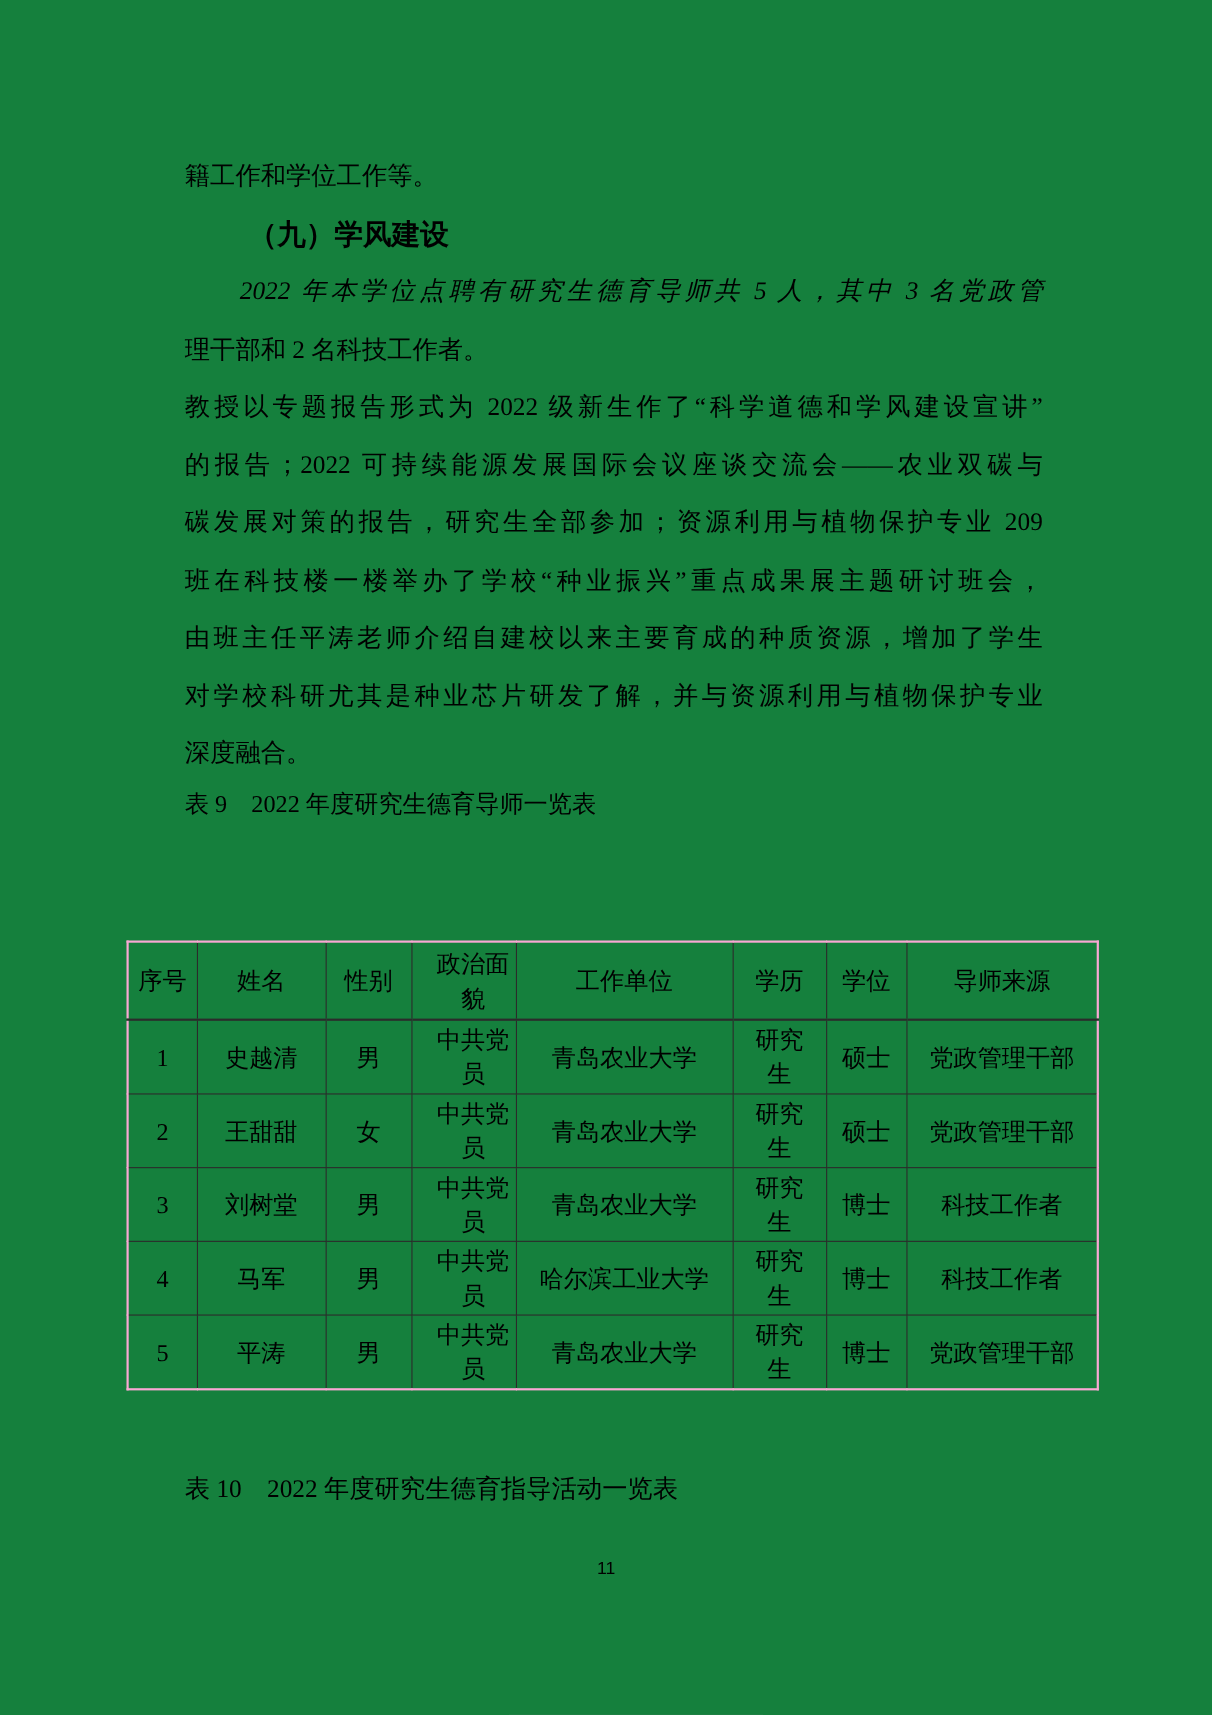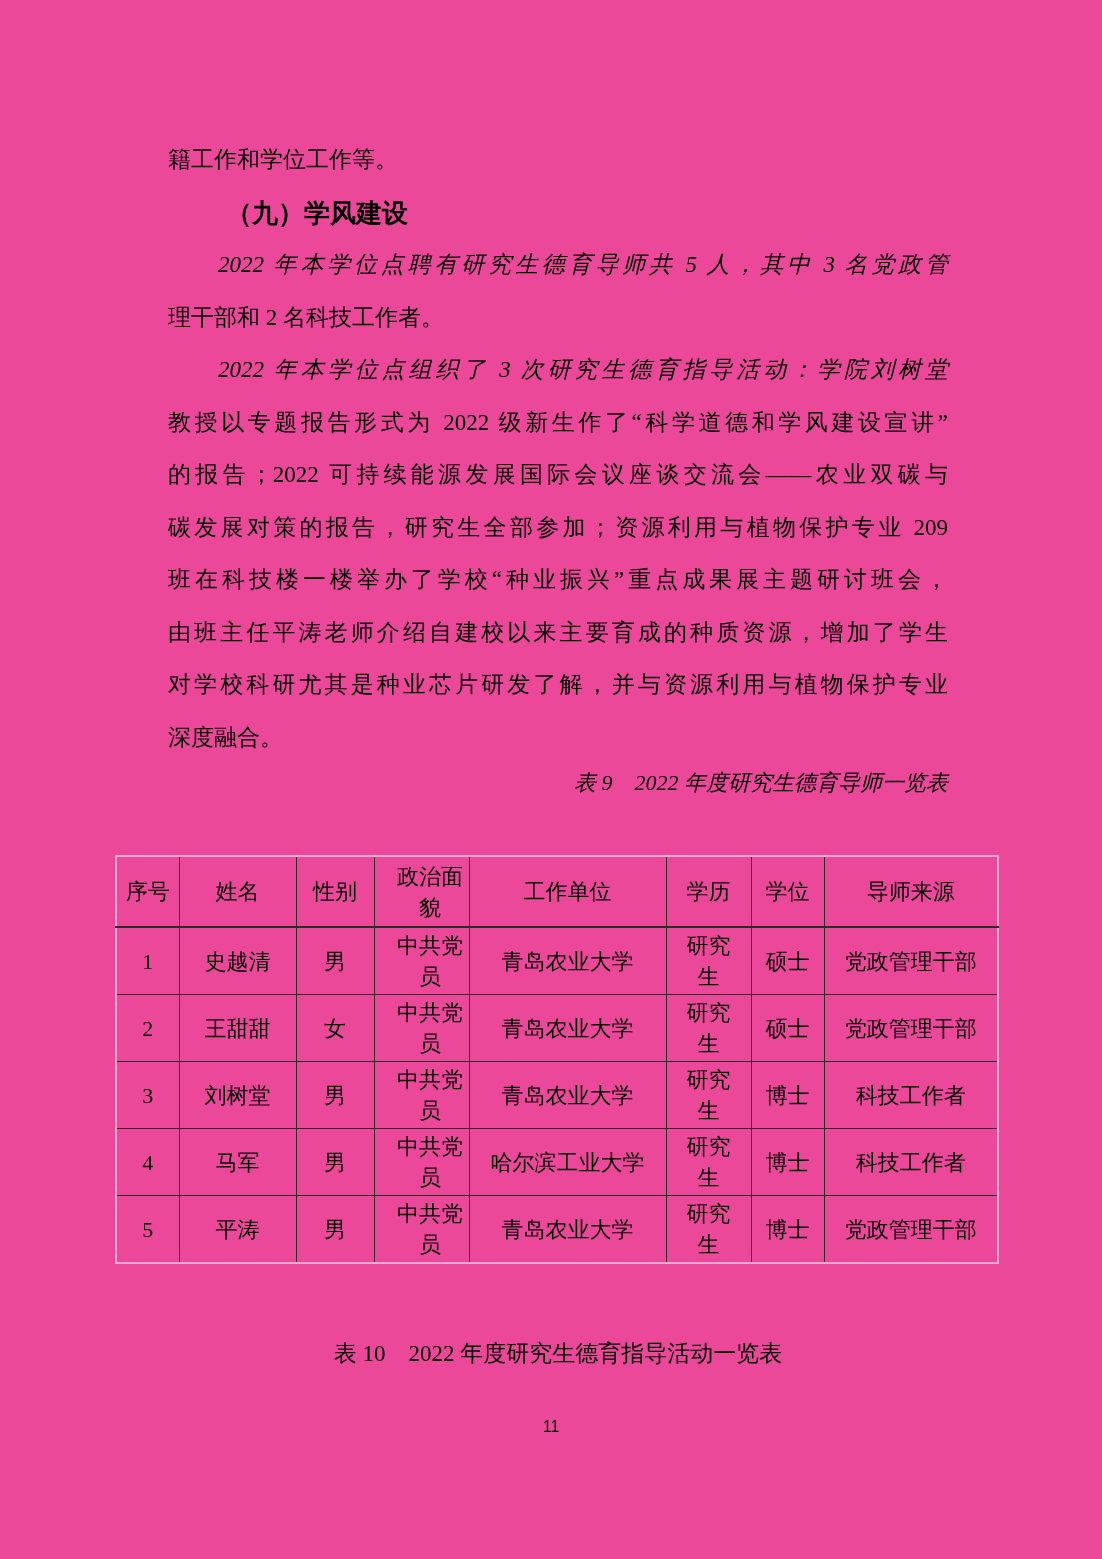--- a/index.html
+++ b/index.html
@@ -2,21 +2,21 @@
 <html lang="zh"><head>
 <meta charset="utf-8">
 <style>
   * { margin: 0; padding: 0; box-sizing: border-box; }
   html, body { background: #888; }
   .page {
     position: relative;
     width: 1102px;
     height: 1559px;
     margin: 0 auto;
-    background: #ec4899;
+    background: #15803d;
     font-family: "Liberation Serif", "DejaVu Serif", serif;
     color: #000;
     overflow: hidden;
   }
   .content {
     position: absolute;
     left: 168px;
     top: 134px;
     width: 780px;
   }
@@ -37,23 +37,22 @@
     font-weight: bold;
     font-size: 26px;
     line-height: 52.5px;
     height: 52.5px;
     text-indent: 58px;
   }
   .tbl-caption {
     height: 38px;
     line-height: 38px;
     font-size: 22px;
-    text-align: right;
+    text-align: left;
     white-space: pre;
-    font-style: italic;
   }
   table.doc-table {
     position: absolute;
     left: 115px;
     top: 855px;
     width: 882px;
     border-collapse: collapse;
     table-layout: fixed;
     border: 2px solid #f9a8d4;
     font-size: 22px;
@@ -79,21 +78,20 @@
   .wrap3 { display: inline-block; width: 70px; margin-left: 17px; }   
   .wrap2 { display: inline-block; width: 48px; }   
   .caption10 {
     position: absolute;
     left: 168px;
     top: 1336px;
     width: 780px;
     height: 36px;
     line-height: 36px;
     font-size: 23px;
-    text-align: center;
     white-space: pre;
   }
   .page-number {
     position: absolute;
     left: 0;
     top: 1414px;
     width: 100%;
     height: 26px;
     line-height: 26px;
     font-size: 16px;
@@ -106,21 +104,20 @@
 
 <div class="page">
 
   <div class="content">
     <div class="bline">籍工作和学位工作等。</div>
     <div class="heading">（九）学风建设</div>
 
     <div class="bline jl ind">2022 年本学位点聘有研究生德育导师共 5 人，其中 3 名党政管</div>
     <div class="bline">理干部和 2 名科技工作者。</div>
 
-    <div class="bline jl ind">2022 年本学位点组织了 3 次研究生德育指导活动：学院刘树堂</div>
     <div class="bline jl">教授以专题报告形式为 2022 级新生作了“科学道德和学风建设宣讲”</div>
     <div class="bline jl">的报告；2022 可持续能源发展国际会议座谈交流会——农业双碳与</div>
     <div class="bline jl">碳发展对策的报告，研究生全部参加；资源利用与植物保护专业 209</div>
     <div class="bline jl">班在科技楼一楼举办了学校“种业振兴”重点成果展主题研讨班会，</div>
     <div class="bline jl">由班主任平涛老师介绍自建校以来主要育成的种质资源，增加了学生</div>
     <div class="bline jl">对学校科研尤其是种业芯片研发了解，并与资源利用与植物保护专业</div>
     <div class="bline">深度融合。</div>
 
     <div class="tbl-caption">表 9　2022 年度研究生德育导师一览表</div>
   </div>

